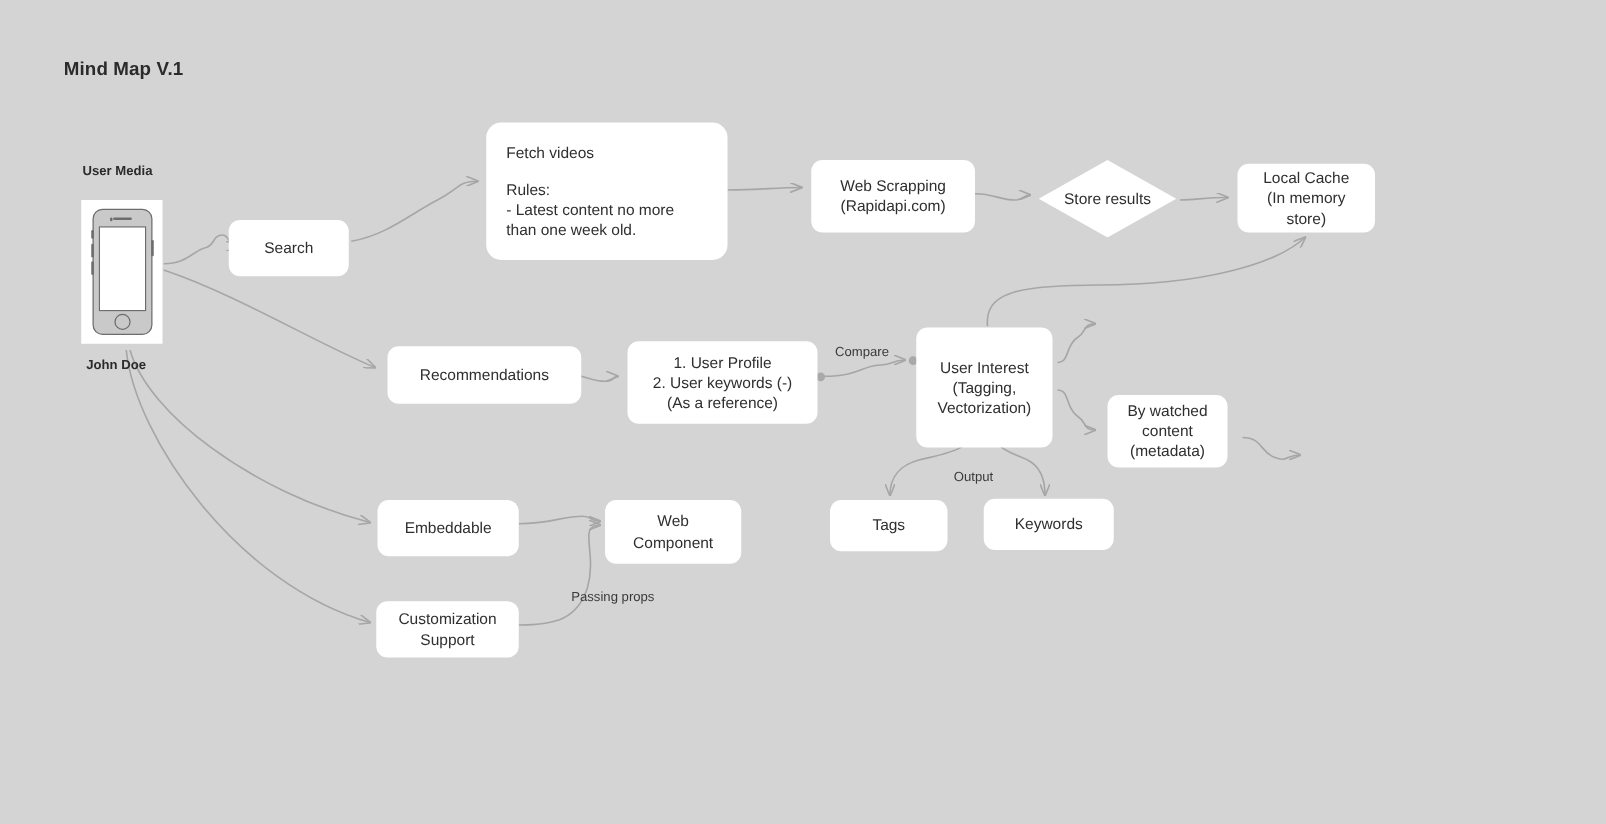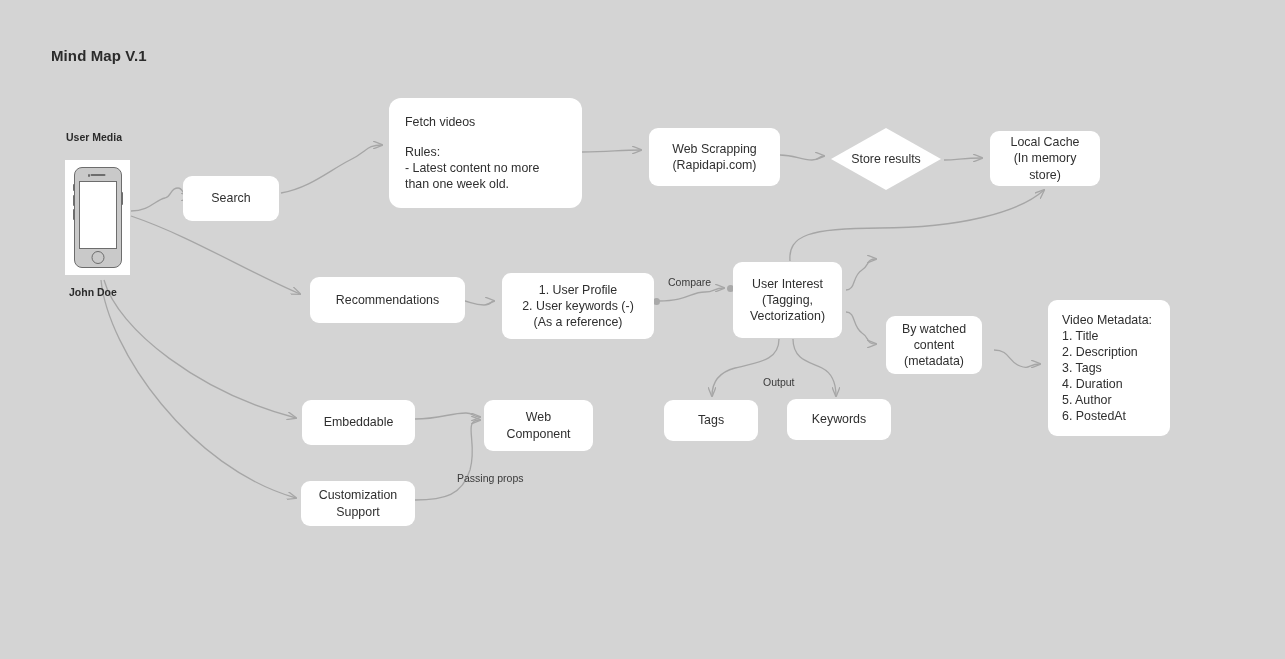--- a/index.html
+++ b/index.html
@@ -201,48 +201,37 @@
   </div>
 
   <div class="node" style="left:502px;top:273px;width:152px;height:66px;">
     <div class="inner">
       <div>1. User Profile</div>
       <div>2. User keywords  (-)</div>
       <div>(As a reference)</div>
     </div>
   </div>
 
-  <div class="node" style="left:733px;top:262px;width:109px;height:76px;justify-content:center;">
+  <div class="node" style="left:733px;top:262px;width:109px;height:96px;justify-content:center;">
     <div class="inner">
       <div>User Interest</div>
       <div>(Tagging,</div>
       <div>Vectorization)</div>
     </div>
   </div>
 
 
   <div class="node" style="left:886px;top:316px;width:96px;height:58px;">
     <div class="inner">
       <div>By watched</div>
       <div>content</div>
       <div>(metadata)</div>
     </div>
   </div>
 
-  <div class="node left" style="left:1048px;top:300px;width:122px;height:136px;padding:14px 14px;">
-    <div class="inner">
-      <div>Video Metadata:</div>
-      <div>1. Title</div>
-      <div>2. Description</div>
-      <div>3. Tags</div>
-      <div>4. Duration</div>
-      <div>5. Author</div>
-      <div>6. PostedAt</div>
-    </div>
-  </div>
 
   <div class="node" style="left:664px;top:400px;width:94px;height:41px;">
     <span class="inner">Tags</span>
   </div>
 
   <div class="node" style="left:787px;top:399px;width:104px;height:41px;">
     <span class="inner">Keywords</span>
   </div>
 
   <div class="node" style="left:302px;top:400px;width:113px;height:45px;">

